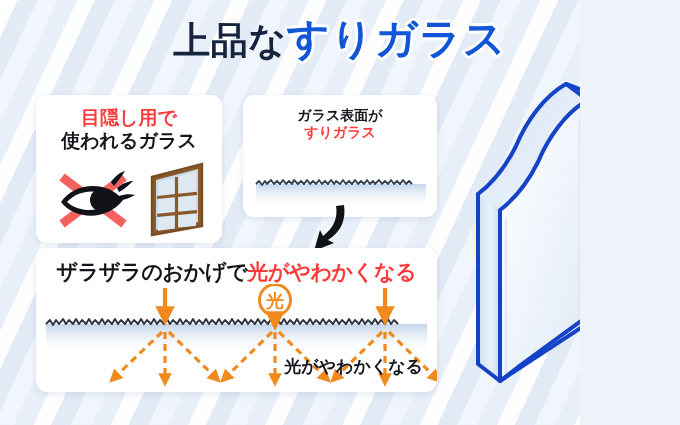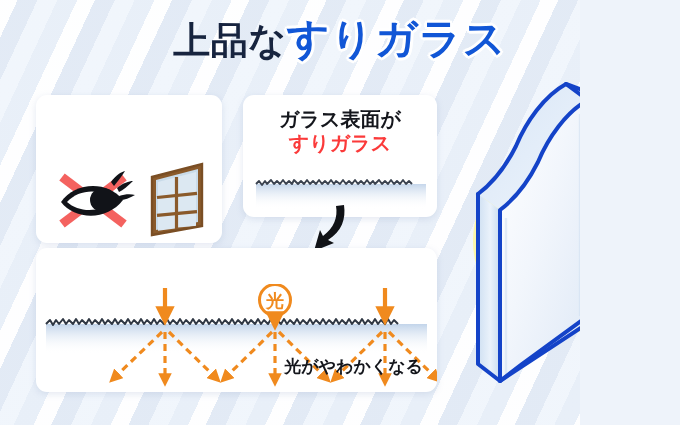--- a/index.html
+++ b/index.html
@@ -48,21 +48,21 @@
   #card-soft   { left:36px;  top:248px; width:401px; height:144px; }
 
   .card-head{
     position:absolute; left:0; width:100%; text-align:center;
     font-weight:bold; line-height:1.22; white-space:nowrap;
   }
   .red{ color:#fb3a3a; }
   .blk{ color:#14161c; }
 
   #hide-head { top:11px;  font-size:19px; }
-  #rough-head{ top:12px;  font-size:20px; }
+  #rough-head{ top:12px;  font-size:14px; }
   #soft-head { top:11px;  font-size:21px; letter-spacing:-0.3px; }
 
   
   .icon-row{ position:absolute; left:0; top:72px; width:100%; height:72px; }
   #eye-ico { position:absolute; left:17px; top:2px;  width:86px; height:62px; }
   #win-ico { position:absolute; left:110px; top:-6px; width:62px; height:76px; }
 
   
   #rough-surface{ position:absolute; left:11px; top:80px; width:172px; height:34px; }
 
@@ -82,20 +82,24 @@
 </head>
 <body>
 
 <div id="stage">
 
   <div class="title">
     <span class="t-dark">上品な</span><span class="t-blue">すりガラス</span>
   </div>
 
   <div class="card" id="card-hide">
+    <div class="card-head" id="hide-head">
+      <span class="red">目隠し用で</span><br>
+      <span class="blk">使われるガラス</span>
+    </div>
 
     <div class="icon-row">
 
       <svg id="eye-ico" viewBox="0 0 86 62">
         <g stroke="#f4625f" stroke-width="9" stroke-linecap="butt">
           <line x1="9" y1="8" x2="71" y2="55"></line>
           <line x1="71" y1="8" x2="9" y2="55"></line>
         </g>
         <path d="M8 33 C22 13, 54 11, 70 31 C54 52, 22 51, 8 33 Z" fill="#111318"></path>
         <path d="M14 33 C26 20, 48 19, 62 31 C48 44, 26 44, 14 33 Z" fill="#ffffff"></path>
@@ -142,20 +146,23 @@
       <path d="M2 9 L172 9 L172 34 L2 34 Z" fill="url(#gradRough)"></path>
       <path d="M2,9 l3,-3 l3,4 l3,-4 l2,3 l4,-4 l3,4 l3,-3 l3,3 l3,-4 l3,4 l3,-3 l3,3 l2,-4 l4,4 l3,-3 l3,3 l3,-4 l3,4 l3,-3 l3,3 l3,-4 l3,4 l3,-3 l3,3 l3,-4 l3,4 l2,-3 l4,3 l3,-4 l3,4 l3,-3 l3,3 l3,-4 l3,4 l3,-3 l3,3 l3,-4 l3,4 l3,-3 l2,3 l4,-4 l3,4 l3,-3 l3,3 l3,-4 l3,4 l3,-3 l3,3 l3,-4 l3,4 l3,-3 l3,3" fill="none" stroke="#3a424f" stroke-width="1.9" stroke-linejoin="round"></path>
     </svg>
   </div>
 
   <svg id="flow-arrow" viewBox="0 0 62 52">
     <path d="M44 2 C46 16, 42 28, 28 37 L34 40 L14 48 L20 27 L23 33 C34 25, 38 14, 36 3 Z" fill="#101216"></path>
   </svg>
 
   <div class="card" id="card-soft">
+    <div class="card-head" id="soft-head">
+      <span class="blk">ザラザラのおかげで</span><span class="red">光がやわかくなる</span>
+    </div>
 
     <svg id="soft-diagram" viewBox="0 0 401 108">
       <defs>
         <linearGradient id="gradSoft" x1="0" y1="0" x2="0" y2="1">
           <stop offset="0%" stop-color="#bfd2e9" stop-opacity="0.95"></stop>
           <stop offset="100%" stop-color="#ffffff" stop-opacity="0"></stop>
         </linearGradient>
         <marker id="arrSolid" viewBox="0 0 10 10" refX="5" refY="5" markerWidth="4.6" markerHeight="4.6" orient="auto">
           <path d="M0,0 L10,5 L0,10 Z" fill="#f08a1e"></path>
         </marker>

